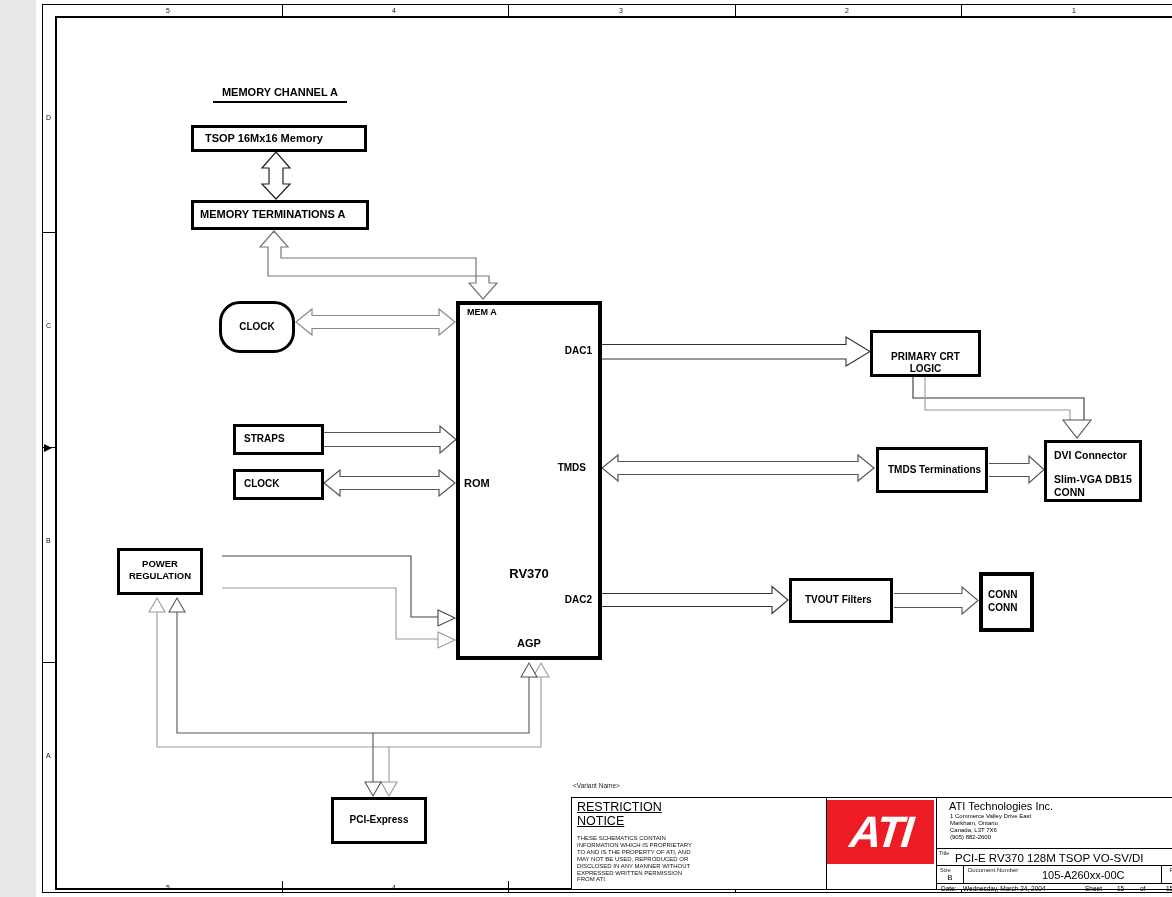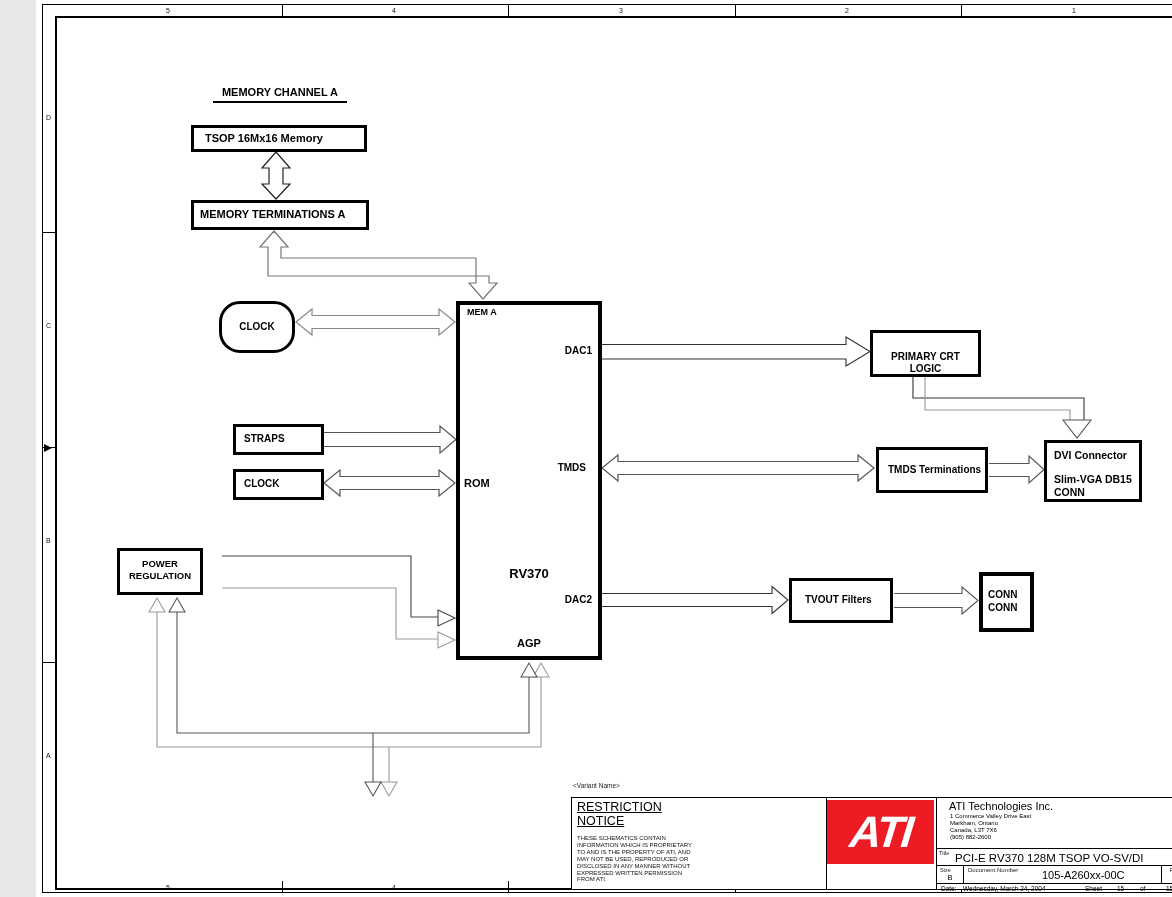--- a/index.html
+++ b/index.html
@@ -114,20 +114,23 @@
 
   <div class="dbox" style="left:197px;top:469px;width:91px;height:31px;font-size:10px;line-height:24px;padding-left:8px;">
     <span>CLOCK</span>
   </div>
 
   <div class="dbox" style="left:81px;top:548px;width:86px;height:47px;font-size:9.5px;line-height:12px;text-align:center;padding-top:7px;">
     <div>POWER</div>
     <div>REGULATION</div>
   </div>
 
+  <div class="dbox" style="left:295px;top:797px;width:96px;height:47px;font-size:10px;line-height:40px;text-align:center;">
+    <span>PCI-Express</span>
+  </div>
 
   <div class="dbox thick" style="left:420px;top:301px;width:146px;height:359px;">
     <span class="port" style="left:7px;top:2px;font-size:9px;">MEM A</span>
     <span class="port" style="right:6px;top:40px;font-size:10px;">DAC1</span>
     <span class="port" style="right:12px;top:157px;font-size:10px;">TMDS</span>
     <span class="port" style="left:4px;top:172px;font-size:11px;">ROM</span>
     <span class="port" style="left:0;right:0;top:261px;font-size:13px;text-align:center;">RV370</span>
     <span class="port" style="right:6px;top:289px;font-size:10px;">DAC2</span>
     <span class="port" style="left:0;right:0;top:332px;font-size:11px;text-align:center;">AGP</span>
   </div>

